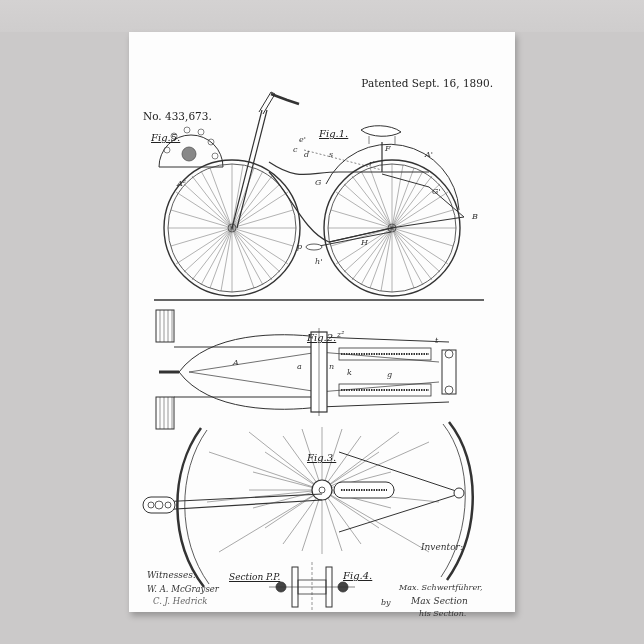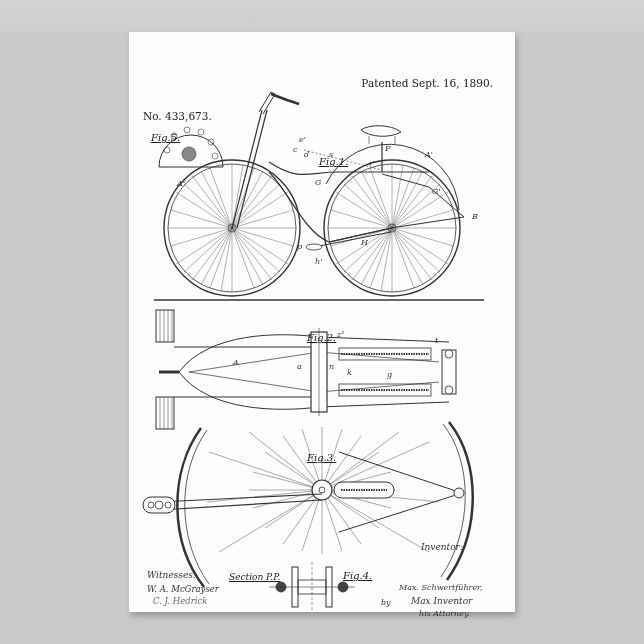--- a/index.html
+++ b/index.html
@@ -125,21 +125,21 @@
       <rect x="197" y="535" width="6" height="40" stroke-width="1"></rect>
       <rect x="169" y="548" width="28" height="14" stroke-width="0.8"></rect>
       <path d="M183 530 L183 580" stroke-dasharray="3 2" stroke-width="0.5"></path>
       <circle cx="152" cy="555" r="5" fill="#444"></circle>
       <circle cx="214" cy="555" r="5" fill="#444"></circle>
       <path d="M140 555 L226 555" stroke-width="0.6"></path>
     </g>
   </svg>
 
   <div class="fig-label" style="left:22px;top:100px;">Fig.5.</div>
-  <div class="fig-label" style="left:190px;top:96px;margin-top:28px;">Fig.1.</div>
+  <div class="fig-label" style="left:190px;top:96px;">Fig.1.</div>
   <div class="fig-label" style="left:178px;top:280px;margin-top:20px;">Fig.2.</div>
   <div class="fig-label" style="left:178px;top:420px;">Fig.3.</div>
   <div class="fig-label" style="left:214px;top:538px;">Fig.4.</div>
   <div class="fig-label" style="left:100px;top:540px;font-size:9px;text-decoration:underline;">Section P.P.</div>
 
   <div class="lbl" style="left:256px;top:112px;">F</div>
   <div class="lbl" style="left:296px;top:118px;">A'</div>
   <div class="lbl" style="left:48px;top:147px;">A²</div>
   <div class="lbl" style="left:186px;top:146px;">G</div>
   <div class="lbl" style="left:303px;top:155px;">G'</div>
@@ -159,15 +159,15 @@
   <div class="lbl" style="left:306px;top:304px;">t</div>
   <div class="lbl" style="left:200px;top:330px;">n</div>
   <div class="lbl" style="left:168px;top:330px;">a</div>
 
   <div class="script" style="left:18px;top:538px;">Witnesses:</div>
   <div class="script" style="left:18px;top:552px;font-size:8.5px;">W. A. McGrayser</div>
   <div class="script" style="left:24px;top:564px;font-size:8.5px;color:#666;">C. J. Hedrick</div>
   <div class="script" style="left:292px;top:510px;">Inventor:</div>
   <div class="script" style="left:270px;top:551px;font-size:8px;">Max. Schwertführer,</div>
   <div class="script" style="left:252px;top:566px;font-size:8px;">by</div>
-  <div class="script" style="left:282px;top:564px;font-size:9px;">Max Inventor</div>
-  <div class="script" style="left:290px;top:577px;font-size:8px;">his Attorney.</div>
+  <div class="script" style="left:282px;top:564px;font-size:9px;">Max Section</div>
+  <div class="script" style="left:290px;top:577px;font-size:8px;">his Section.</div>
 </div>
 
 </body></html>

